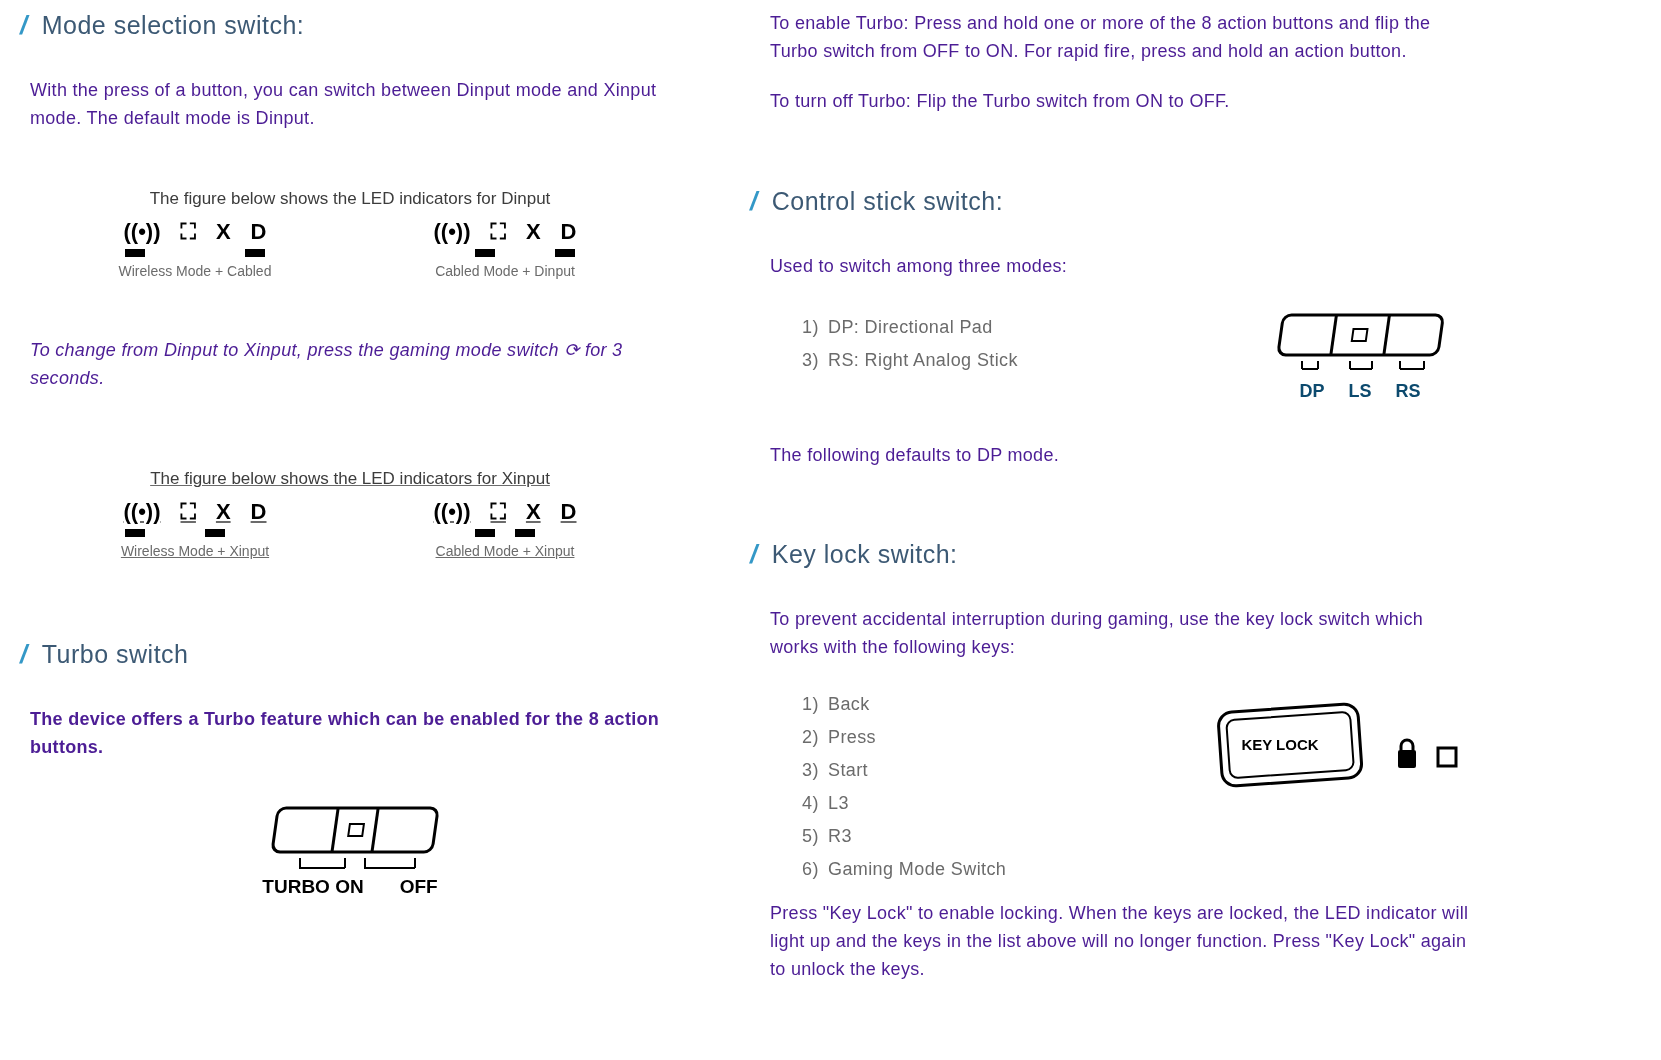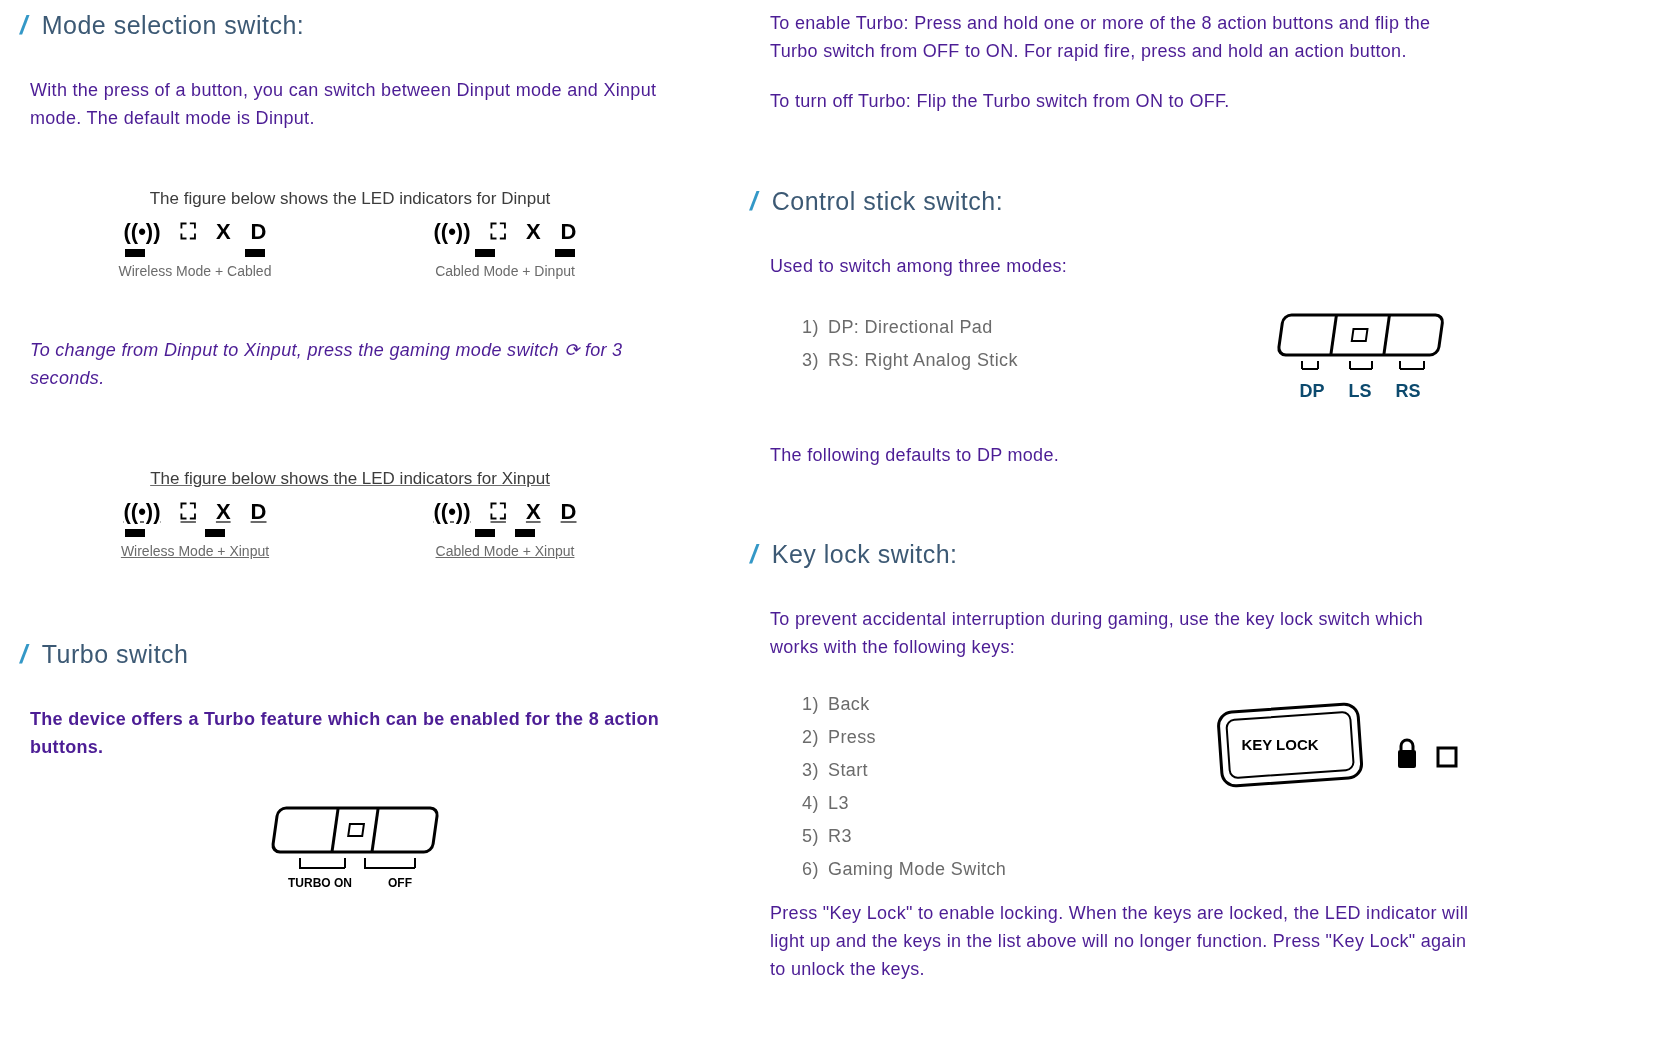--- a/index.html
+++ b/index.html
@@ -181,21 +181,21 @@
           <rect x="34" y="6" width="160" height="44" rx="8" fill="#fff" stroke="#000" stroke-width="3"></rect>
           <line x1="94" y1="6" x2="94" y2="50" stroke="#000" stroke-width="3"></line>
           <line x1="134" y1="6" x2="134" y2="50" stroke="#000" stroke-width="3"></line>
           <rect x="108" y="22" width="14" height="12" fill="#fff" stroke="#000" stroke-width="2"></rect>
         </g>
         <path d="M55 56 L55 66 L100 66 M100 56 L100 66" stroke="#000" stroke-width="2" fill="none"></path>
         <path d="M120 56 L120 66 L170 66 M170 56 L170 66" stroke="#000" stroke-width="2" fill="none"></path>
         <text x="33" y="88" font-weight="bold" font-size="17" fill="#000"></text>
         <text x="150" y="88" font-weight="bold" font-size="17" fill="#000"></text>
       </svg>
-      <div style="display:flex;justify-content:center;gap:36px;font-weight:bold;color:#000;font-size:12px;margin-top:-22px;text-align:right;">
+      <div style="display:flex;justify-content:center;gap:36px;font-weight:bold;color:#000;font-size:19px;margin-top:-22px;text-align:right;">
         <span>TURBO ON</span>
         <span>OFF</span>
       </div>
     </div>
   </div>
 
   <div class="col col-right">
     <p class="body-text">To enable Turbo: Press and hold one or more of the 8 action buttons and flip the Turbo switch from OFF to ON. For rapid fire, press and hold an action button.</p>
     <p class="body-text" style="margin-top:22px;">To turn off Turbo: Flip the Turbo switch from ON to OFF.</p>
 

